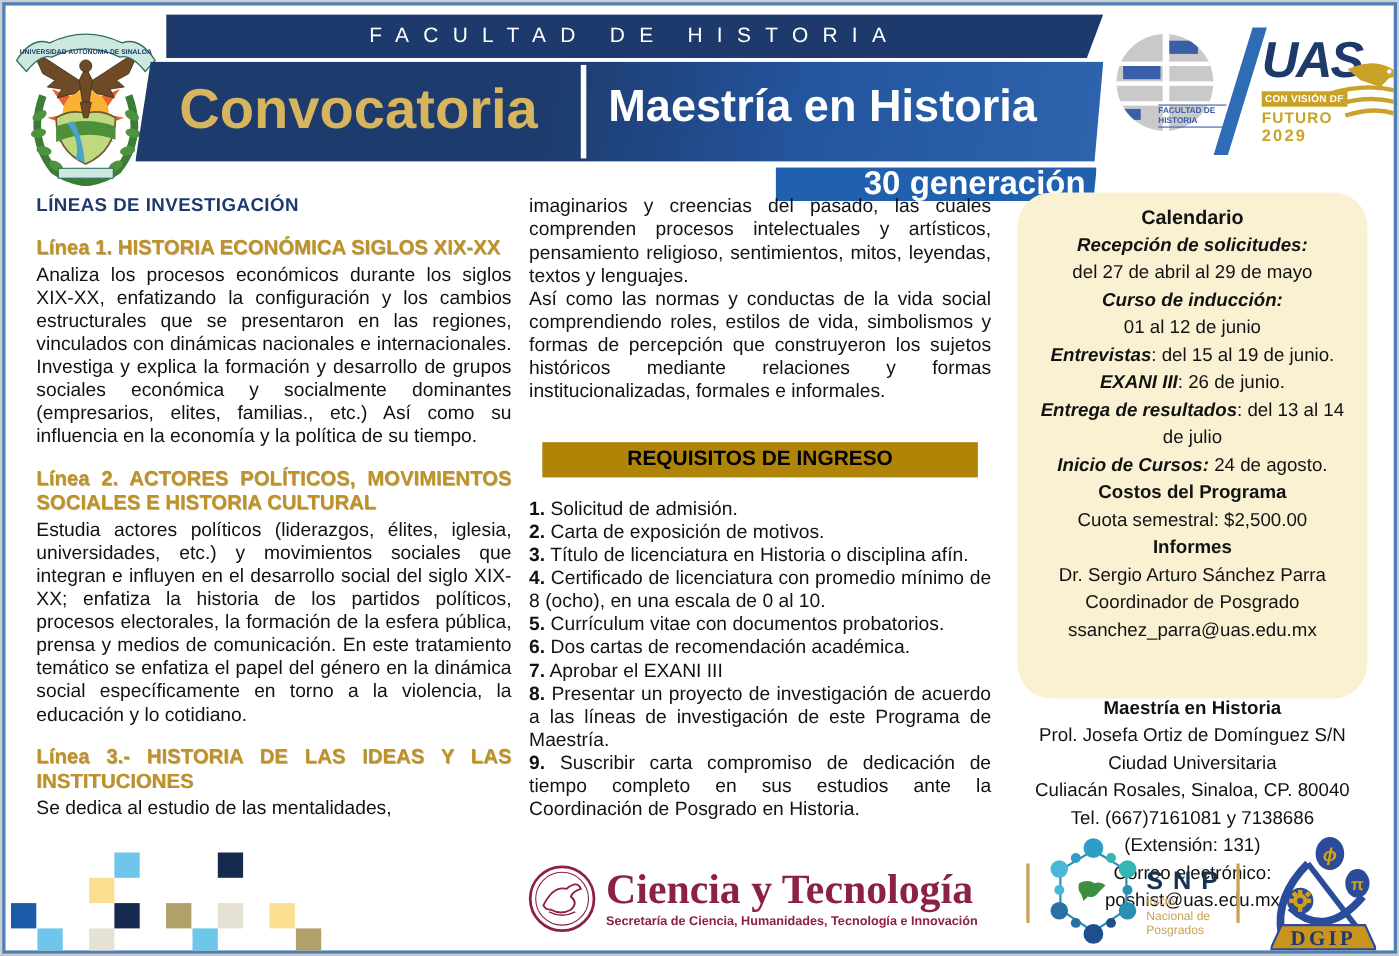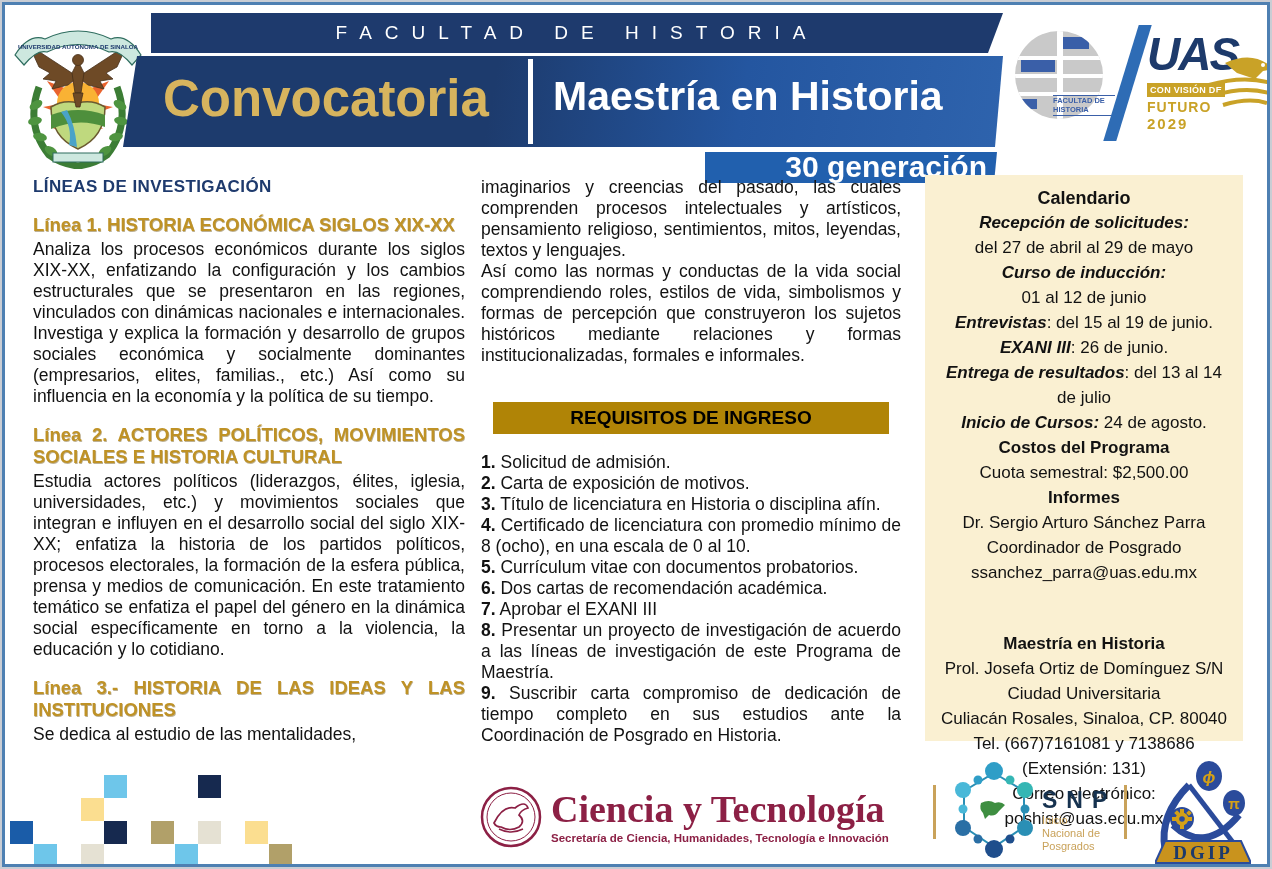--- a/index.html
+++ b/index.html
@@ -72,23 +72,23 @@
     font-size:17.5px;line-height:1.2;text-align:justify;margin:0;color:#121212;
   }
   .col2{position:absolute;left:476px;top:172px;width:420px;}
   .req-banner{
     margin:36px 12px 18px;background:var(--gold_banner,#b08406);color:#000;
     font-weight:800;font-size:19px;text-align:center;padding:5px 0;
   }
   .req-num{font-weight:800;}
   
   .panel{
-    position:absolute;left:920px;top:170px;width:318px;height:566px;
+    position:absolute;left:920px;top:170px;width:318px;height:460px;
     background:var(--cream,#faf0d2);text-align:center;color:#121212;
-    font-size:17px;line-height:1.47;padding:10px 12px;
+    font-size:17px;line-height:1.47;padding:10px 12px;border-radius:31px;
   }
   .panel-title{font-weight:800;font-size:18px;margin:0 0 26px;}
   .ev{margin:0;}
   .ev-label{font-weight:bold;font-style:italic;}
   .ev-value[data-layout="block"]{display:block;}
   .sect-title{font-weight:800;margin:24px 0 0;}
   .sect-title.addr{margin-top:46px;}
   .panel p{margin:0;}
   
   #deco-squares{position:absolute;left:5px;top:770px;width:300px;height:96px;}

